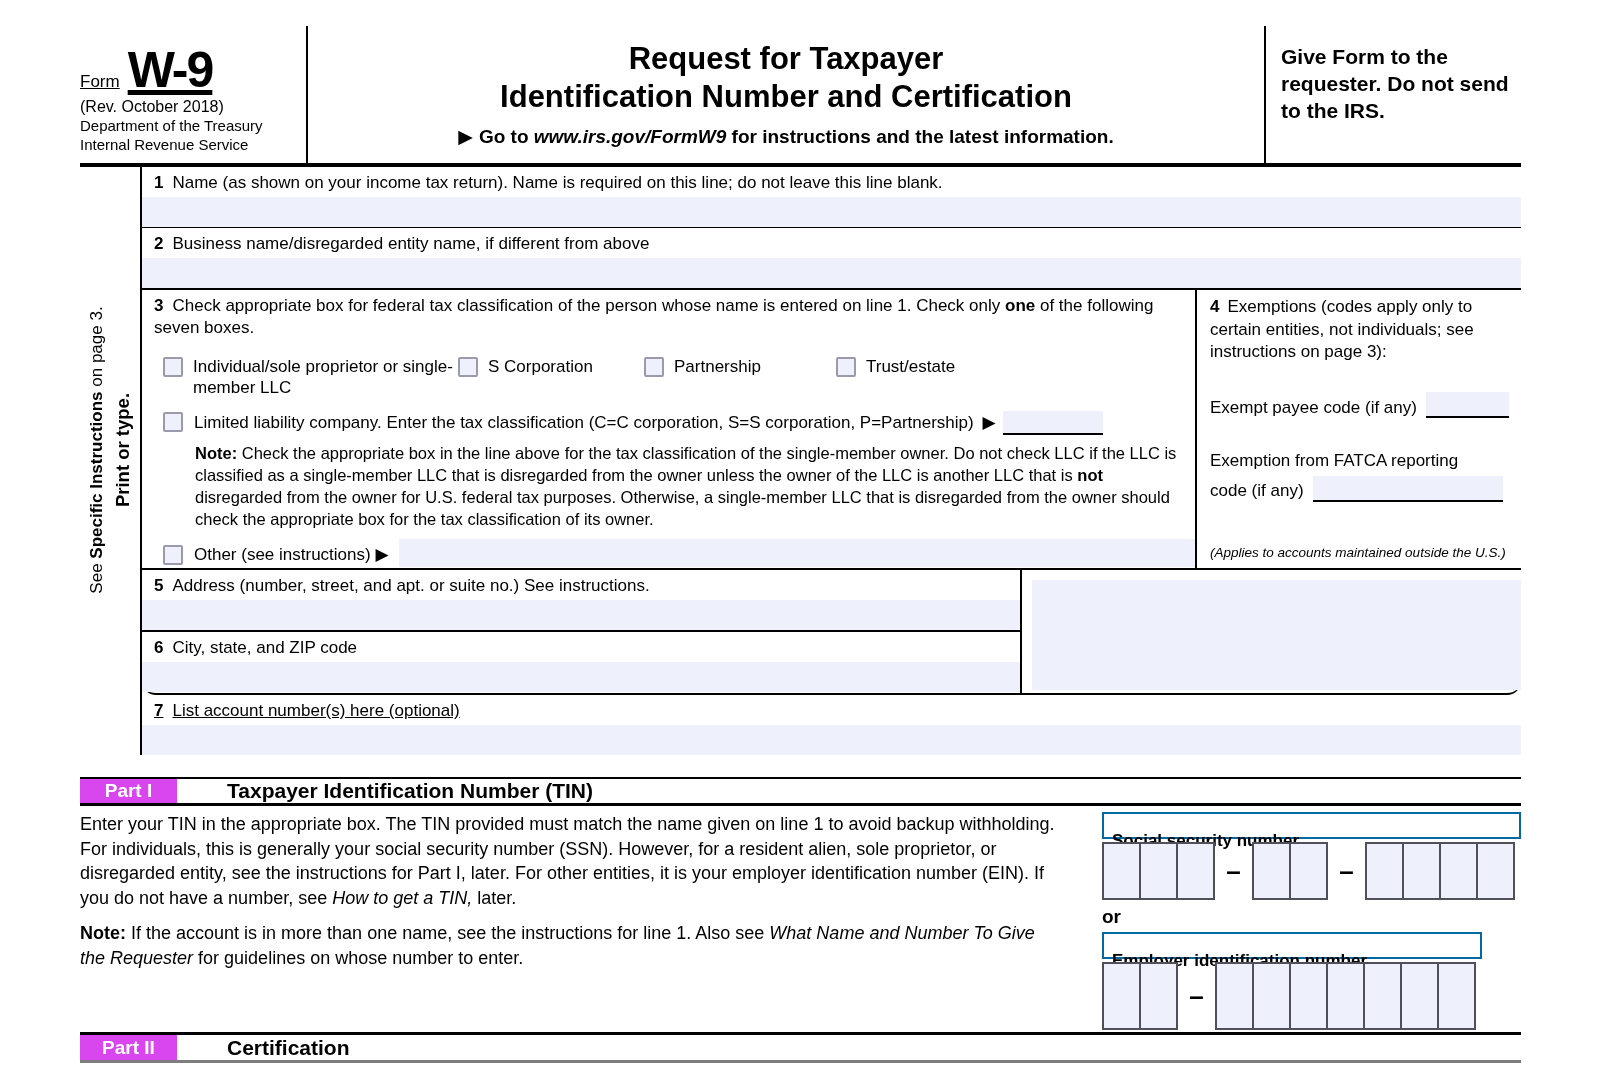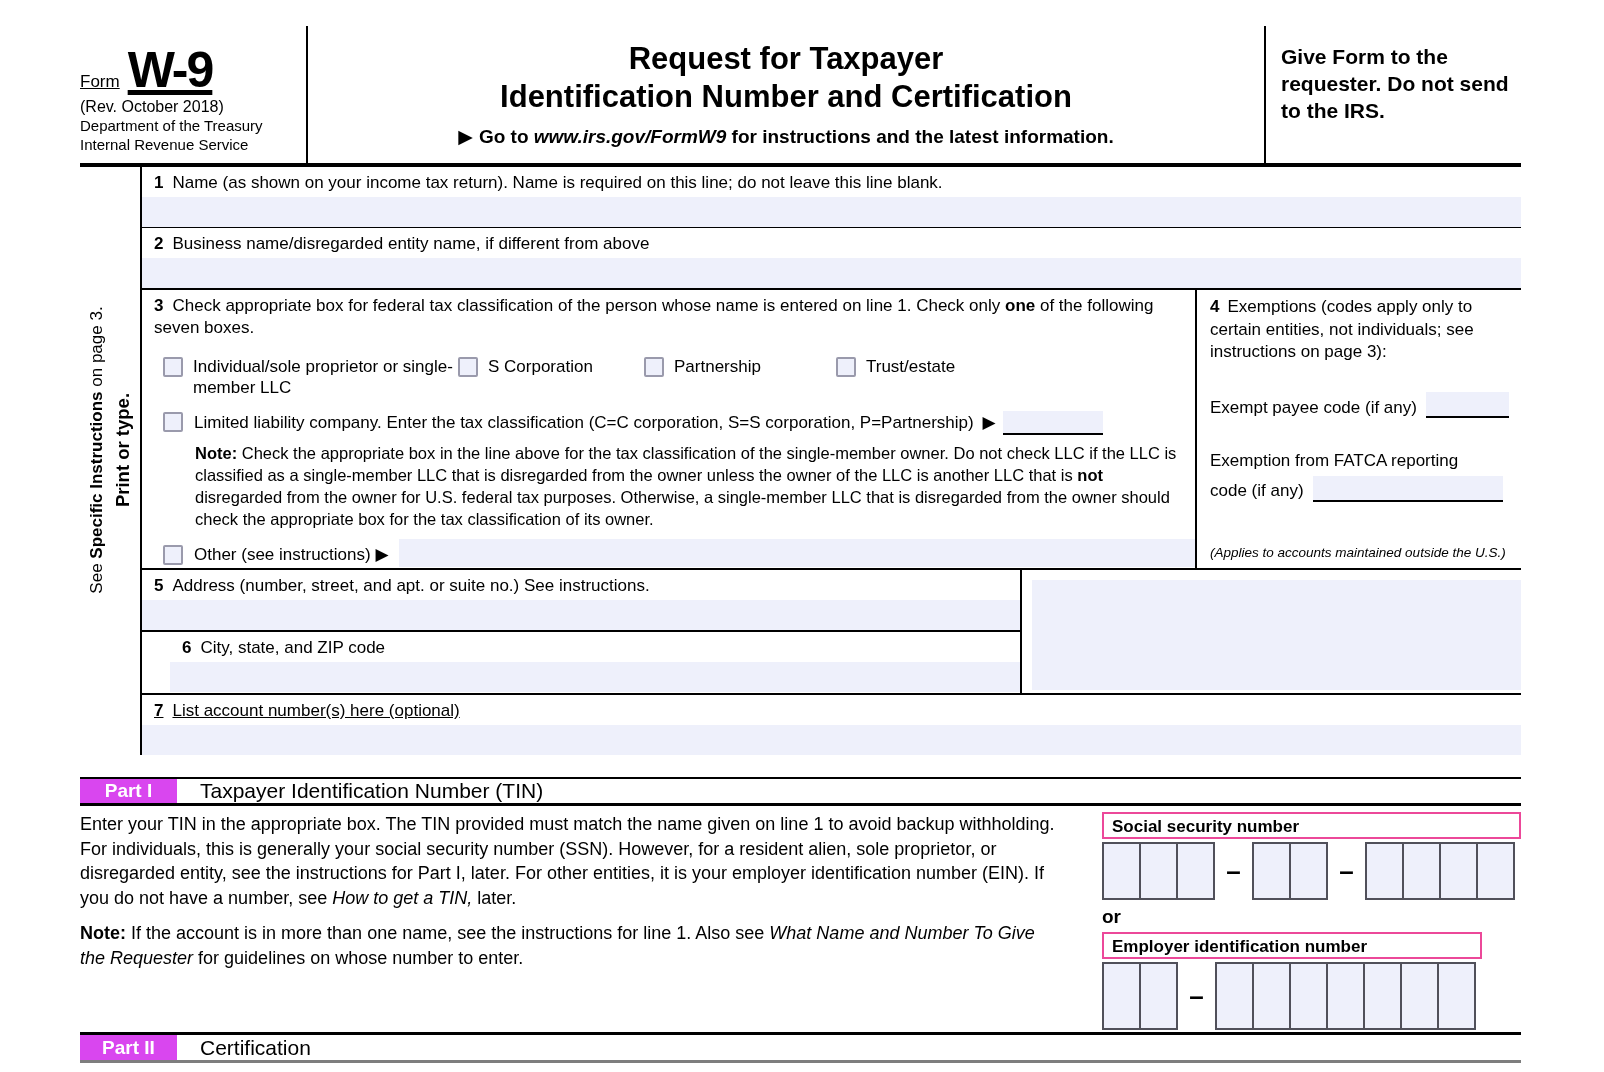--- a/index.html
+++ b/index.html
@@ -84,52 +84,52 @@
 
   .col4 { flex: 1; display: flex; flex-direction: column; padding: 6px 12px 8px 13px; }
   .p4 { font-size: 17px; line-height: 22.5px; }
   .p4 .num { font-weight: bold; margin-right: 8px; }
   .code-row { display: flex; align-items: flex-end; margin-top: 28px; font-size: 17px; }
   .code-field { flex: 1; height: 26px; background: #eef0fb; border-bottom: 2px solid #000; margin-left: 9px; max-width: 190px; }
   .fatca-block { margin-top: 31px; font-size: 17px; line-height: 23px; }
   .fatca-line2 { display: flex; align-items: flex-end; margin-top: 4px; }
   .applies { margin-top: auto; font-size: 13.5px; font-style: italic; }
 
-  .r56 { height: 125px; display: flex; }
+  .r56 { height: 125px; display: flex; border-radius: 14px; }
   .col56 { width: 880px; border-right: 2.5px solid #000; }
   .r5 { height: 62px; border-bottom: 2px solid #000; }
-  .r6 { height: 61px; padding-left: 28px; }
+  .r6 { height: 61px; }
   .colreq { flex: 1; padding: 5px 0 0 10px; display: flex; flex-direction: column; }
   .req-label { font-size: 17px; line-height: 21px; }
   .req-box { margin-top: 5px; flex: 1; margin-bottom: 3px; background: #eef0fb; }
   .r7 { height: 60px; text-decoration: underline; }
 
   
   .part-bar {
     position: absolute; left: 80px; width: 1441px; height: 29px;
     display: flex; align-items: stretch; background: #fff;
     border-top: 2px solid #000; border-bottom: 3px solid #000;
   }
   .part1-bar { top: 777px; }
   .part2-bar { top: 1032px; height: 31px; border-top: 3px solid #000; border-bottom: 3px solid #7e7e7e; }
   .part-chip {
     background: #d946ef; color: #fff; font-weight: bold; font-size: 19px;
     min-width: 97px; display: flex; align-items: center; justify-content: center; padding: 0 12px;
   }
-  .part-title { font-weight: normal; font-size: 21px; align-self: center; margin-left: 23px; }
+  .part-title { font-weight: bold; font-size: 21px; align-self: center; margin-left: 50px; }
 
   
   .part1-body { position: absolute; left: 80px; top: 806px; width: 1441px; height: 226px; display: flex; }
   .p1-left { width: 982px; padding-top: 6px; }
   .p1-para { font-size: 18px; line-height: 24.5px; }
   .p1-note { font-size: 18px; line-height: 24.5px; margin-top: 11px; }
   .p1-right { margin-left: 40px; width: 419px; }
   .tin-head {
-    border: 2px solid #ec4899; height: 27px; font-size: 17px; font-weight: bold;
-    padding: 3px 0 0 8px; background: #fff;
+    border: 2px solid #0369a1; height: 27px; font-size: 17px; font-weight: bold;
+    padding: 17px 0 0 8px; background: #fff;
   }
   .ssn-head { margin-top: 6px; width: 419px; }
   .ein-head { margin-top: 4px; width: 380px; }
   .cells { display: flex; margin-top: 3px; }
   .cell {
     width: 39px; background: #eef0fb;
     border: 2px solid #50505a; margin-left: -2px;
   }
   .cell:first-child { margin-left: 0; }
   .ssn-cells .cell { height: 58px; }

